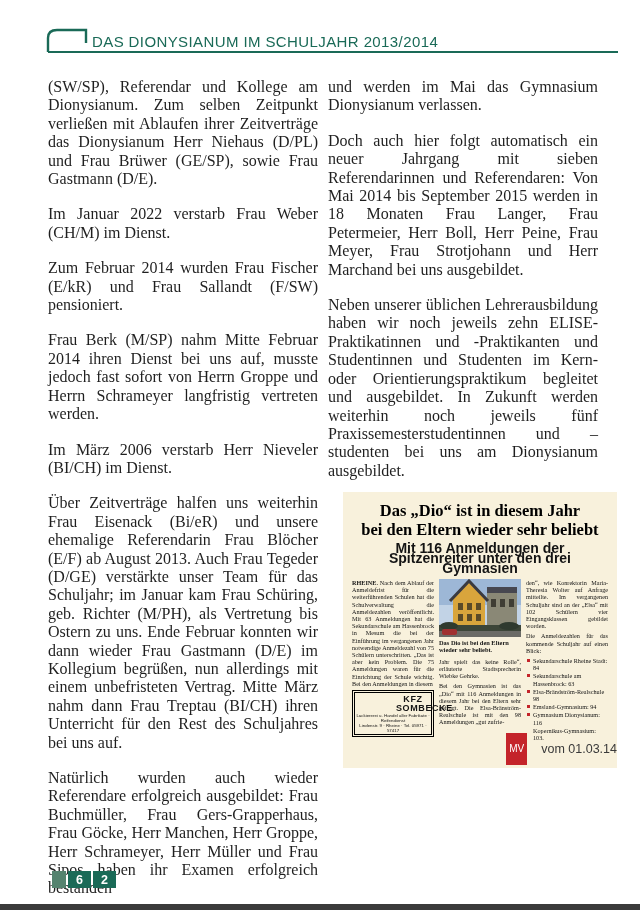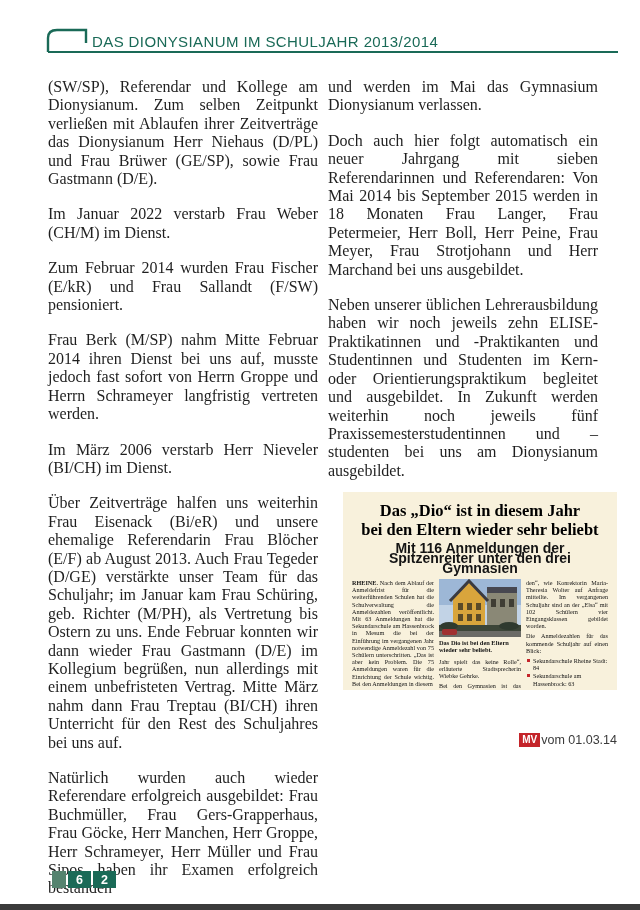--- a/index.html
+++ b/index.html
@@ -15,21 +15,21 @@
     letter-spacing:.4px;color:var(--green,#1a6a57);white-space:nowrap;
   }
   
   .col{position:absolute;top:62px;width:270px;text-align:justify;
        font-size:16px;line-height:18.4px;margin-top:16px;}
   .col p{margin:0 0 17px 0;}
   .col-left{left:48px;}
   .col-right{left:328px;}
   
   .clipping{
-    position:absolute;left:343px;top:492px;width:274px;height:198px;
+    position:absolute;left:343px;top:492px;width:274px;height:276px;
     background:var(--clipping_bg,#f8f1dc);box-sizing:border-box;
     padding:9px 9px 6px 9px;overflow:hidden;color:#141414;
   }
   .clip-headline{font-weight:bold;text-align:center;font-size:16.5px;line-height:19px;
     font-family:"Liberation Serif",serif;color:#000;}
   .clip-subhead{text-align:center;font-weight:bold;font-size:14px;line-height:10px;
     margin-top:4px;font-family:"Liberation Sans",sans-serif;}
   .clip-cols{display:flex;gap:5px;margin-top:6px;}
   .clip-col{width:82px;font-size:6.2px;line-height:7.2px;text-align:justify;}
   .clip-col p{margin:0 0 3px 0;}
@@ -39,22 +39,22 @@
     letter-spacing:.6px;line-height:9px;padding-left:40px;}
   .ad-line{font-size:4.4px;line-height:5px;font-family:"Liberation Sans",sans-serif;}
   .photo{width:82px;height:58px;display:block;}
   .caption{font-weight:bold;font-size:6.4px;line-height:7.4px;margin:2px 0 4px 0;text-align:left;}
   .clip-list{list-style:none;margin:1px 0 0 0;padding:0;}
   .clip-list li{position:relative;padding-left:7px;margin:0 0 1px 0;text-align:left;}
   .bullet{position:absolute;left:1px;top:2px;width:3px;height:3px;background:var(--red,#c4242a);display:inline-block;}
   
   .source{position:absolute;left:343px;top:733px;width:274px;text-align:right;
     font-family:"Liberation Sans",sans-serif;font-size:12.5px;color:#3a3a3a;}
-  .mv{display:inline-block;background:var(--red,#c4242a);color:#fff;font-weight:bold;
-    font-size:10px;line-height:12px;padding:1px 3px;margin-right:1px;vertical-align:1px;}
+  .mv{display:inline-block;background:var(--red,#c4242a);color:#fff;font-weight:normal;
+    font-size:10px;line-height:12px;padding:10px 3px;margin-right:14px;vertical-align:1px;}
   
   .pagenum{position:absolute;left:52px;top:871px;display:flex;gap:2px;
     font-family:"Liberation Sans",sans-serif;}
   .pagenum .box{width:23px;height:17px;background:var(--green,#1a6a57);color:#fff;
     font-weight:bold;font-size:12.5px;display:flex;align-items:center;justify-content:center;}
   .pagenum .box.accent{width:14px;background:#55836f;}
   .bottombar{position:absolute;left:0;bottom:0;width:640px;height:6px;background:#3b3b3b;}
 </style>
 </head>
 <body>

